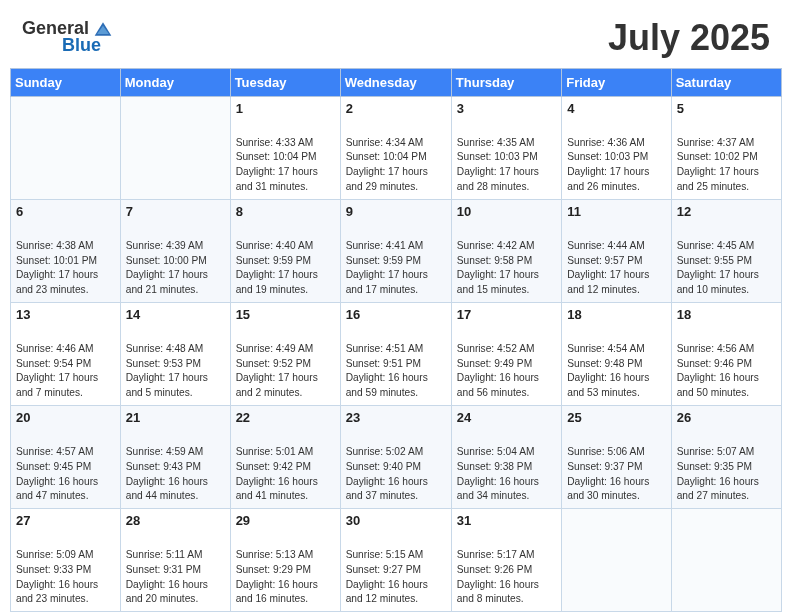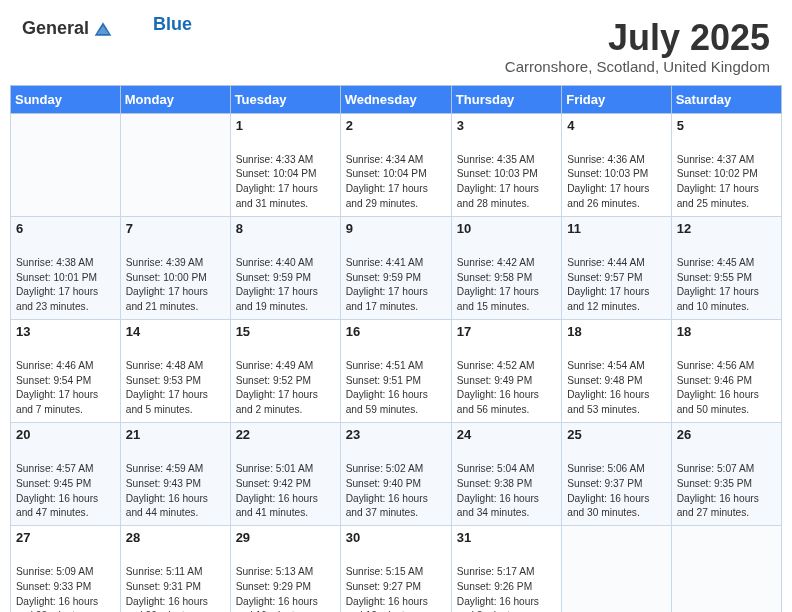--- a/index.html
+++ b/index.html
@@ -91,42 +91,41 @@
       font-size: 10.2px;
       line-height: 1.45;
       color: #333;
       margin-top: 20px;
     }
     .empty-cell {
       background: #f9fbfd !important;
     }
     .header-logo-wrap {
       display: flex;
-      flex-direction: row;
+      flex-direction: column;
       align-items: flex-start;
     }
   </style>
 </head>
 <body>
 
 <div class="header">
   <div class="header-logo-wrap">
     <div class="logo">
       <span class="logo-text-general">General</span>
 
       <svg class="logo-icon" viewBox="0 0 24 20">
         <polygon points="12,2 22,18 2,18" fill="#2d6db5"></polygon>
         <polygon points="12,6 19,16 5,16" fill="#5b9bd5"></polygon>
       </svg>
     </div>
     <span class="logo-text-blue" style="margin-top:-4px;">Blue</span>
   </div>
   <div class="title-block">
     <div class="month-title">July 2025</div>
-    <div class="location-title">Carronshore, Scotland, United Kingdom</div>
   </div>
 </div>
 
 <table class="calendar">
   <thead>
     <tr>
     <th>Sunday</th>
         <th>Monday</th>
         <th>Tuesday</th>
         <th>Wednesday</th>

